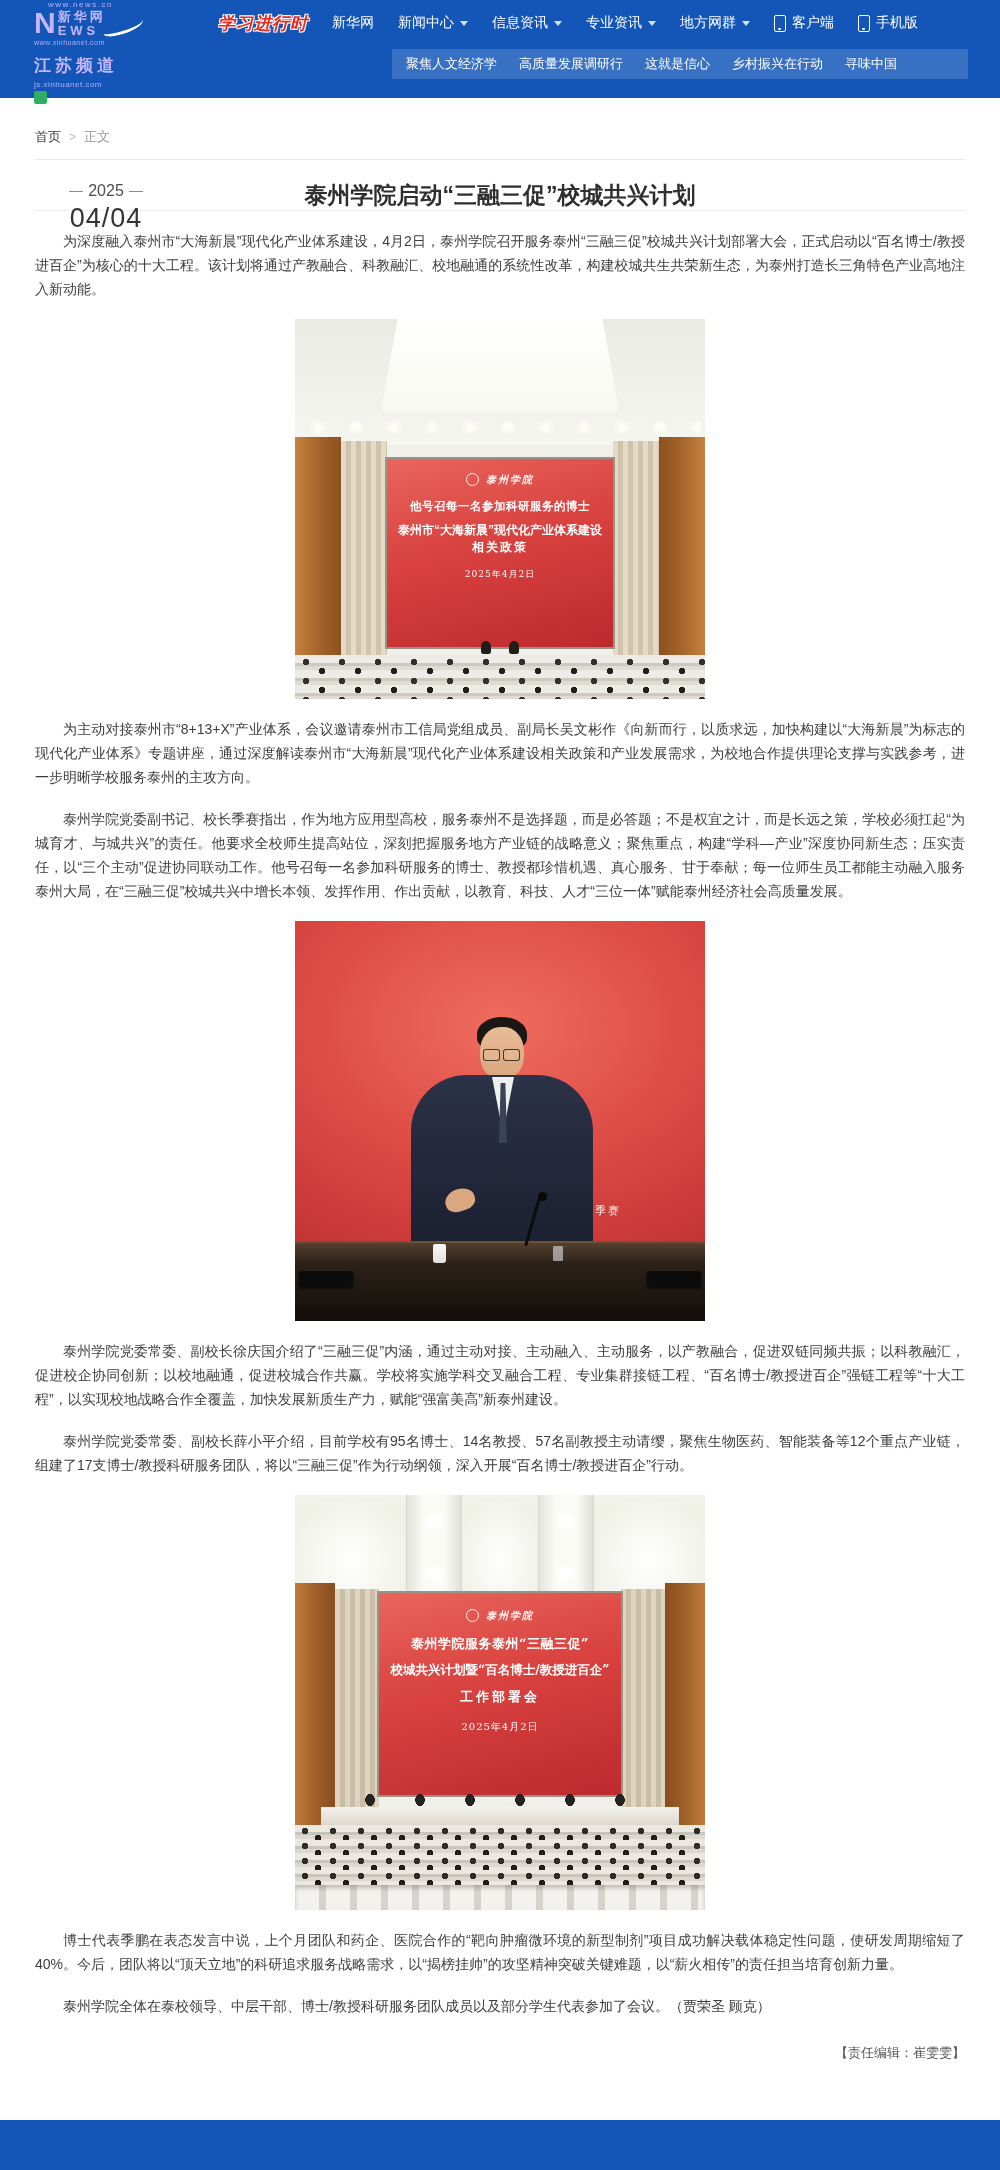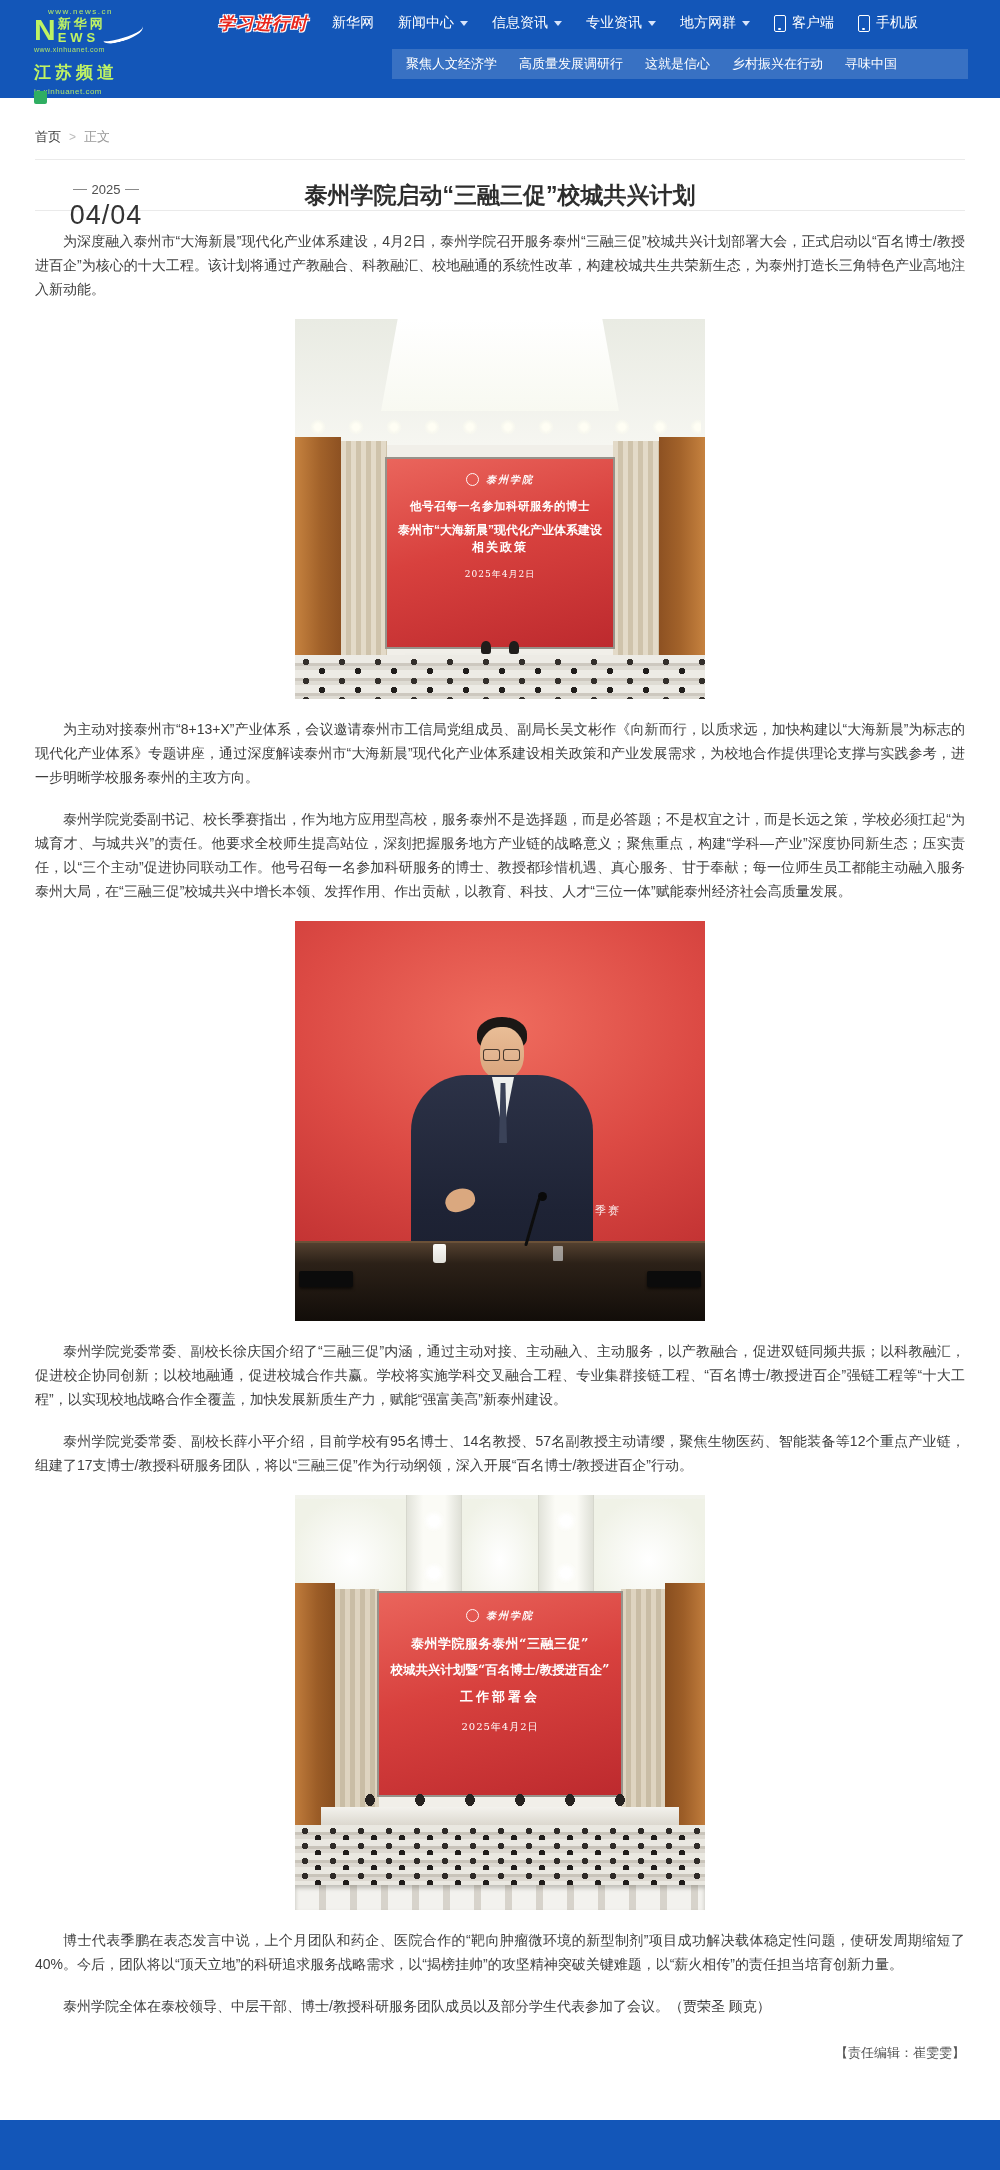--- a/index.html
+++ b/index.html
@@ -1,21 +1,21 @@
 <!DOCTYPE html>
 <html><head>
 <meta charset="utf-8">
 <style>
   html,body{margin:0;padding:0;background:#fff;}
   body{width:1000px;font-family:"Liberation Sans","DejaVu Sans",sans-serif;-webkit-font-smoothing:antialiased;}
   a{text-decoration:none;}
 
   
   .header{position:relative;width:1000px;height:98px;background:#1356b8;}
-  .logo{position:absolute;left:34px;top:7px;color:#bef264;cursor:pointer;}
+  .logo{position:absolute;left:34px;top:0;color:#c4b5fd;cursor:pointer;}
   .logo-url{font-size:8px;letter-spacing:1.5px;opacity:.95;margin-left:14px;}
   .logo-main{position:relative;display:flex;align-items:flex-start;margin-top:1px;}
   .logo-n{font-size:30px;font-weight:bold;line-height:26px;}
   .logo-col{display:flex;flex-direction:column;margin-left:2px;}
   .logo-cn{font-size:13px;font-weight:bold;letter-spacing:3px;line-height:14px;}
   .logo-ews{font-size:13px;font-weight:bold;letter-spacing:4px;line-height:13px;}
   .swoosh{position:absolute;right:-26px;top:9px;width:42px;height:12px;border-bottom:3px solid #fff;border-radius:0 0 90% 50%;transform:rotate(-14deg);}
   .logo-url2{font-size:7px;opacity:.9;margin-top:2px;letter-spacing:.5px;}
   .channel{font-size:17px;font-weight:bold;letter-spacing:4px;margin-top:8px;}
   .channel-url{font-size:8px;opacity:.9;margin-top:3px;letter-spacing:.5px;}
@@ -36,21 +36,21 @@
   
   .main{width:930px;margin:0 auto;}
   .crumbs{padding:30px 0 13px;font-size:13px;display:flex;gap:8px;align-items:center;}
   .crumb-home{color:#404040;cursor:pointer;}
   .crumb-sep{color:#bbb;font-size:12px;}
   .crumb-cur{color:#999;}
   .rule{height:0;border-top:1px solid #eaeaea;}
 
   .art-head{position:relative;padding-top:18px;}
   .date-block{position:absolute;left:6px;top:22px;width:130px;text-align:center;}
-  .date-year{display:flex;align-items:center;justify-content:center;gap:5px;font-size:13px;color:#4f4f4f;}
+  .date-year{display:flex;align-items:center;justify-content:center;gap:5px;font-size:16px;color:#4f4f4f;}
   .dline{width:14px;height:1px;background:#8a8a8a;}
   .date-md{font-size:27px;color:#333;margin-top:3px;letter-spacing:1px;}
   .title{margin:2px 150px 0;text-align:center;font-size:23px;line-height:30px;color:#2e2e2e;font-weight:bold;}
   .source{text-align:center;font-size:12px;color:#999;margin:14px 0 16px;}
 
   .art-body p{font-size:14px;line-height:24px;color:#3d3d3d;text-indent:2em;text-align:justify;margin:18px 0;}
   .editor{text-align:right;font-size:13px;color:#555;margin:26px 0 0;}
 
   
   figure.photo{position:relative;width:410px;margin:18px auto;overflow:hidden;background:#f1efe9;padding:0;}

